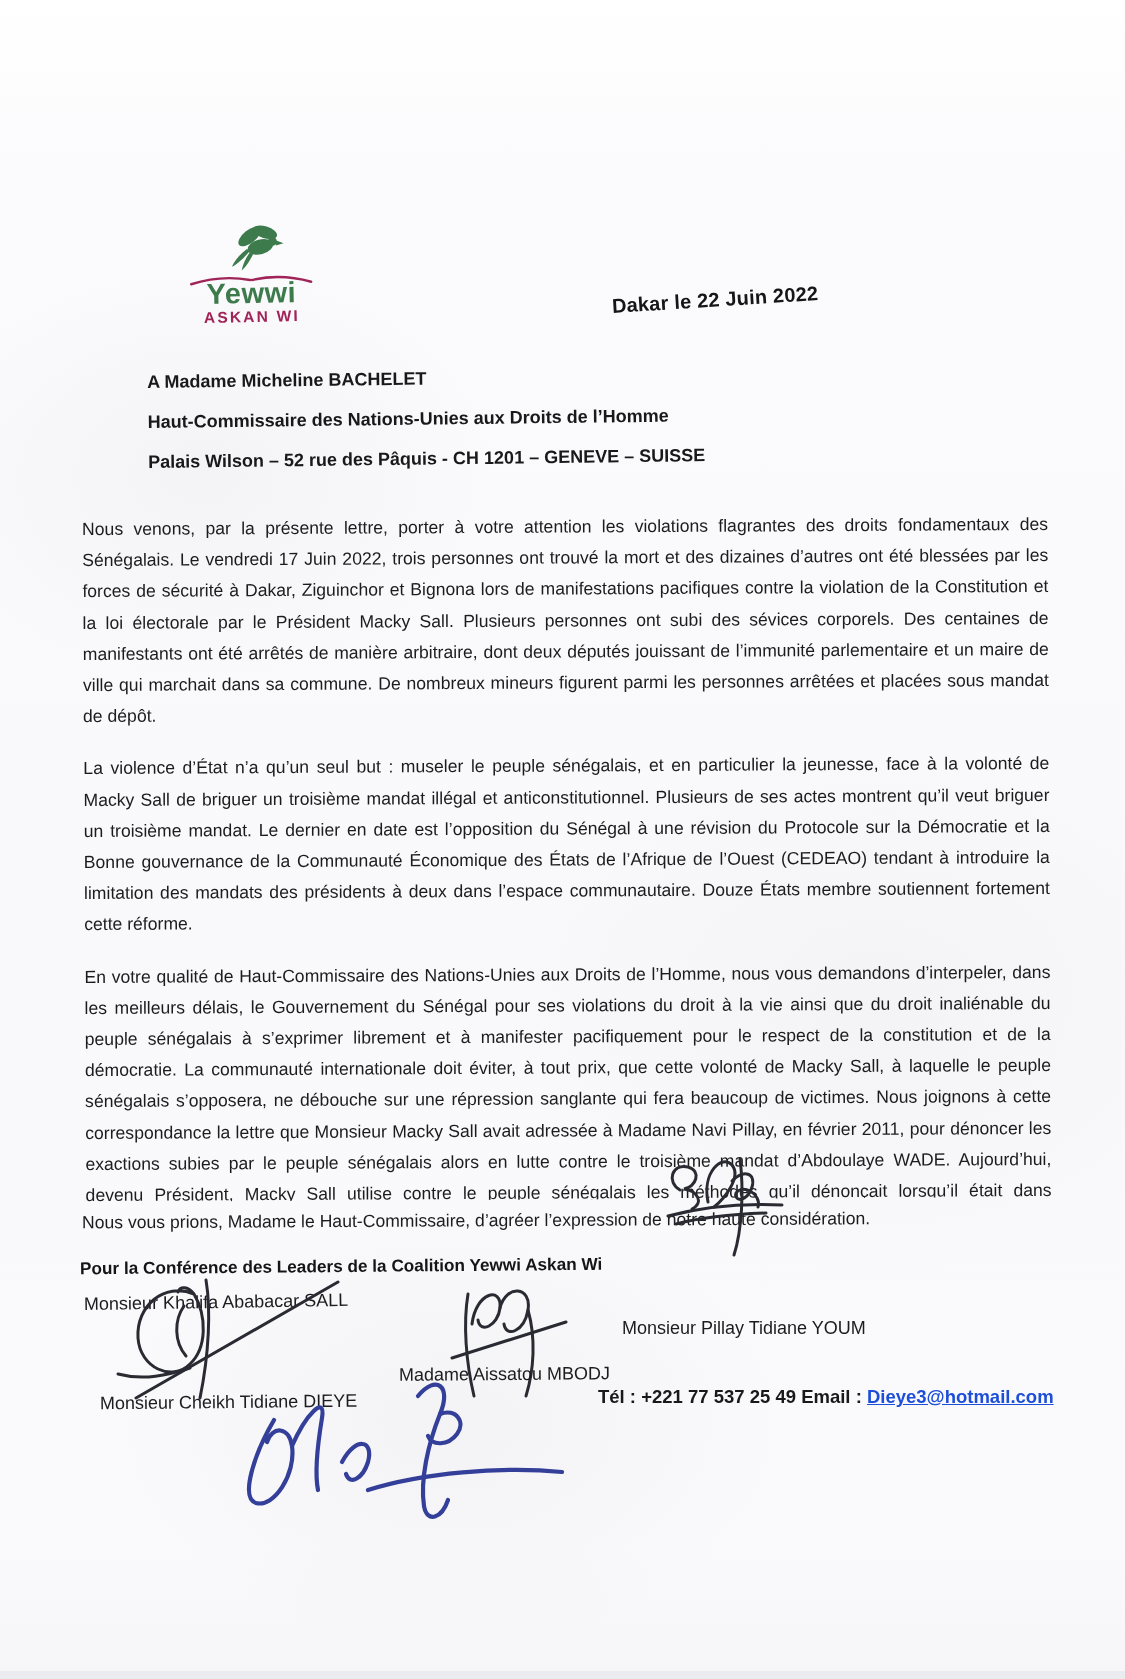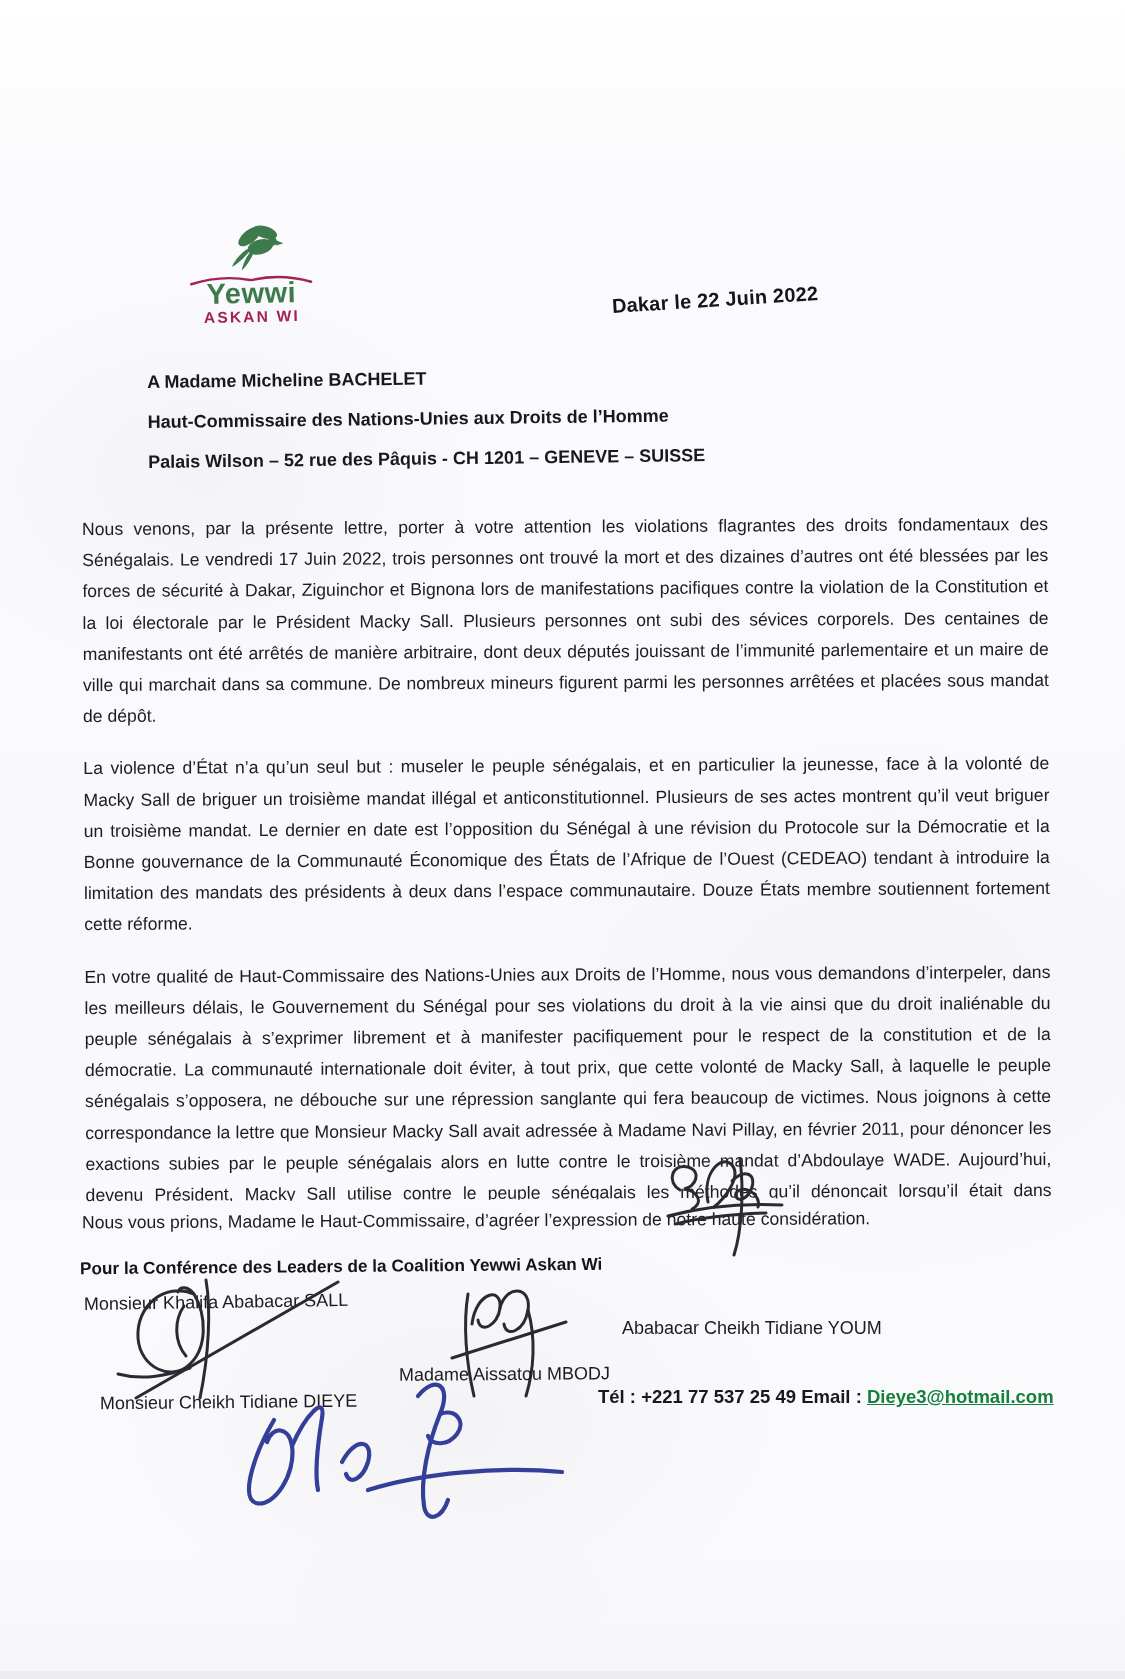--- a/index.html
+++ b/index.html
@@ -43,21 +43,21 @@
   .closing { position:absolute; left:82px; top:1210px; width:900px; font-size:17.6px; color:#1c1c1f; transform:rotate(-0.3deg); }
   .committee { position:absolute; left:80px; top:1256px; font-size:17.2px; font-weight:bold; color:#151517; transform:rotate(-0.5deg); }
 
   .sig-label { position:absolute; font-size:18px; color:#1c1c1f; white-space:nowrap; }
   .label-sall  { left:84px;  top:1292px; transform:rotate(-0.9deg); }
   .label-dieye { left:100px; top:1392px; transform:rotate(-0.6deg); }
   .label-mbodj { left:399px; top:1364px; transform:rotate(-0.4deg); }
   .label-youm  { left:622px; top:1318px; }
 
   .contact { position:absolute; left:598px; top:1386px; font-size:18.5px; font-weight:bold; color:#19191b; white-space:nowrap; }
-  .contact a { color:#15803d; text-decoration:underline;margin-top:32px; }
+  .contact a { color:#1d4ed8; text-decoration:underline;margin-top:32px; }
 
   .sig { position:absolute; }
   .sig-youm  { left:652px; top:1150px; }
   .sig-sall  { left:106px; top:1276px; }
   .sig-mbodj { left:446px; top:1276px; }
   .sig-dieye { left:222px; top:1370px; }
   .sig svg { display:block; }
 </style>
 </head>
 <body>
@@ -148,20 +148,20 @@
         <path d="M22,18 C17,48 20,86 28,120"></path>
         <path d="M26,48 C30,16 56,10 54,32 C52,50 34,58 32,44"></path>
         <path d="M54,32 C60,8 86,10 82,34 C78,56 60,62 58,48"></path>
         <path d="M6,82 L120,46"></path>
         <path d="M82,34 C90,62 88,94 80,120"></path>
       </g>
     </svg>
   </div>
   <div class="sig-label label-mbodj">Madame Aissatou MBODJ</div>
 
-  <div class="sig-label label-youm">Ababacar Cheikh Tidiane YOUM</div>
+  <div class="sig-label label-youm">Monsieur Pillay Tidiane YOUM</div>
 
   <div class="contact">
     <span>Tél : +221 77 537 25 49 Email : </span><a href="#">Dieye3@hotmail.com</a>
   </div>
 
   <div class="bottom-strip"></div>
 </div>
 
 </body></html>

